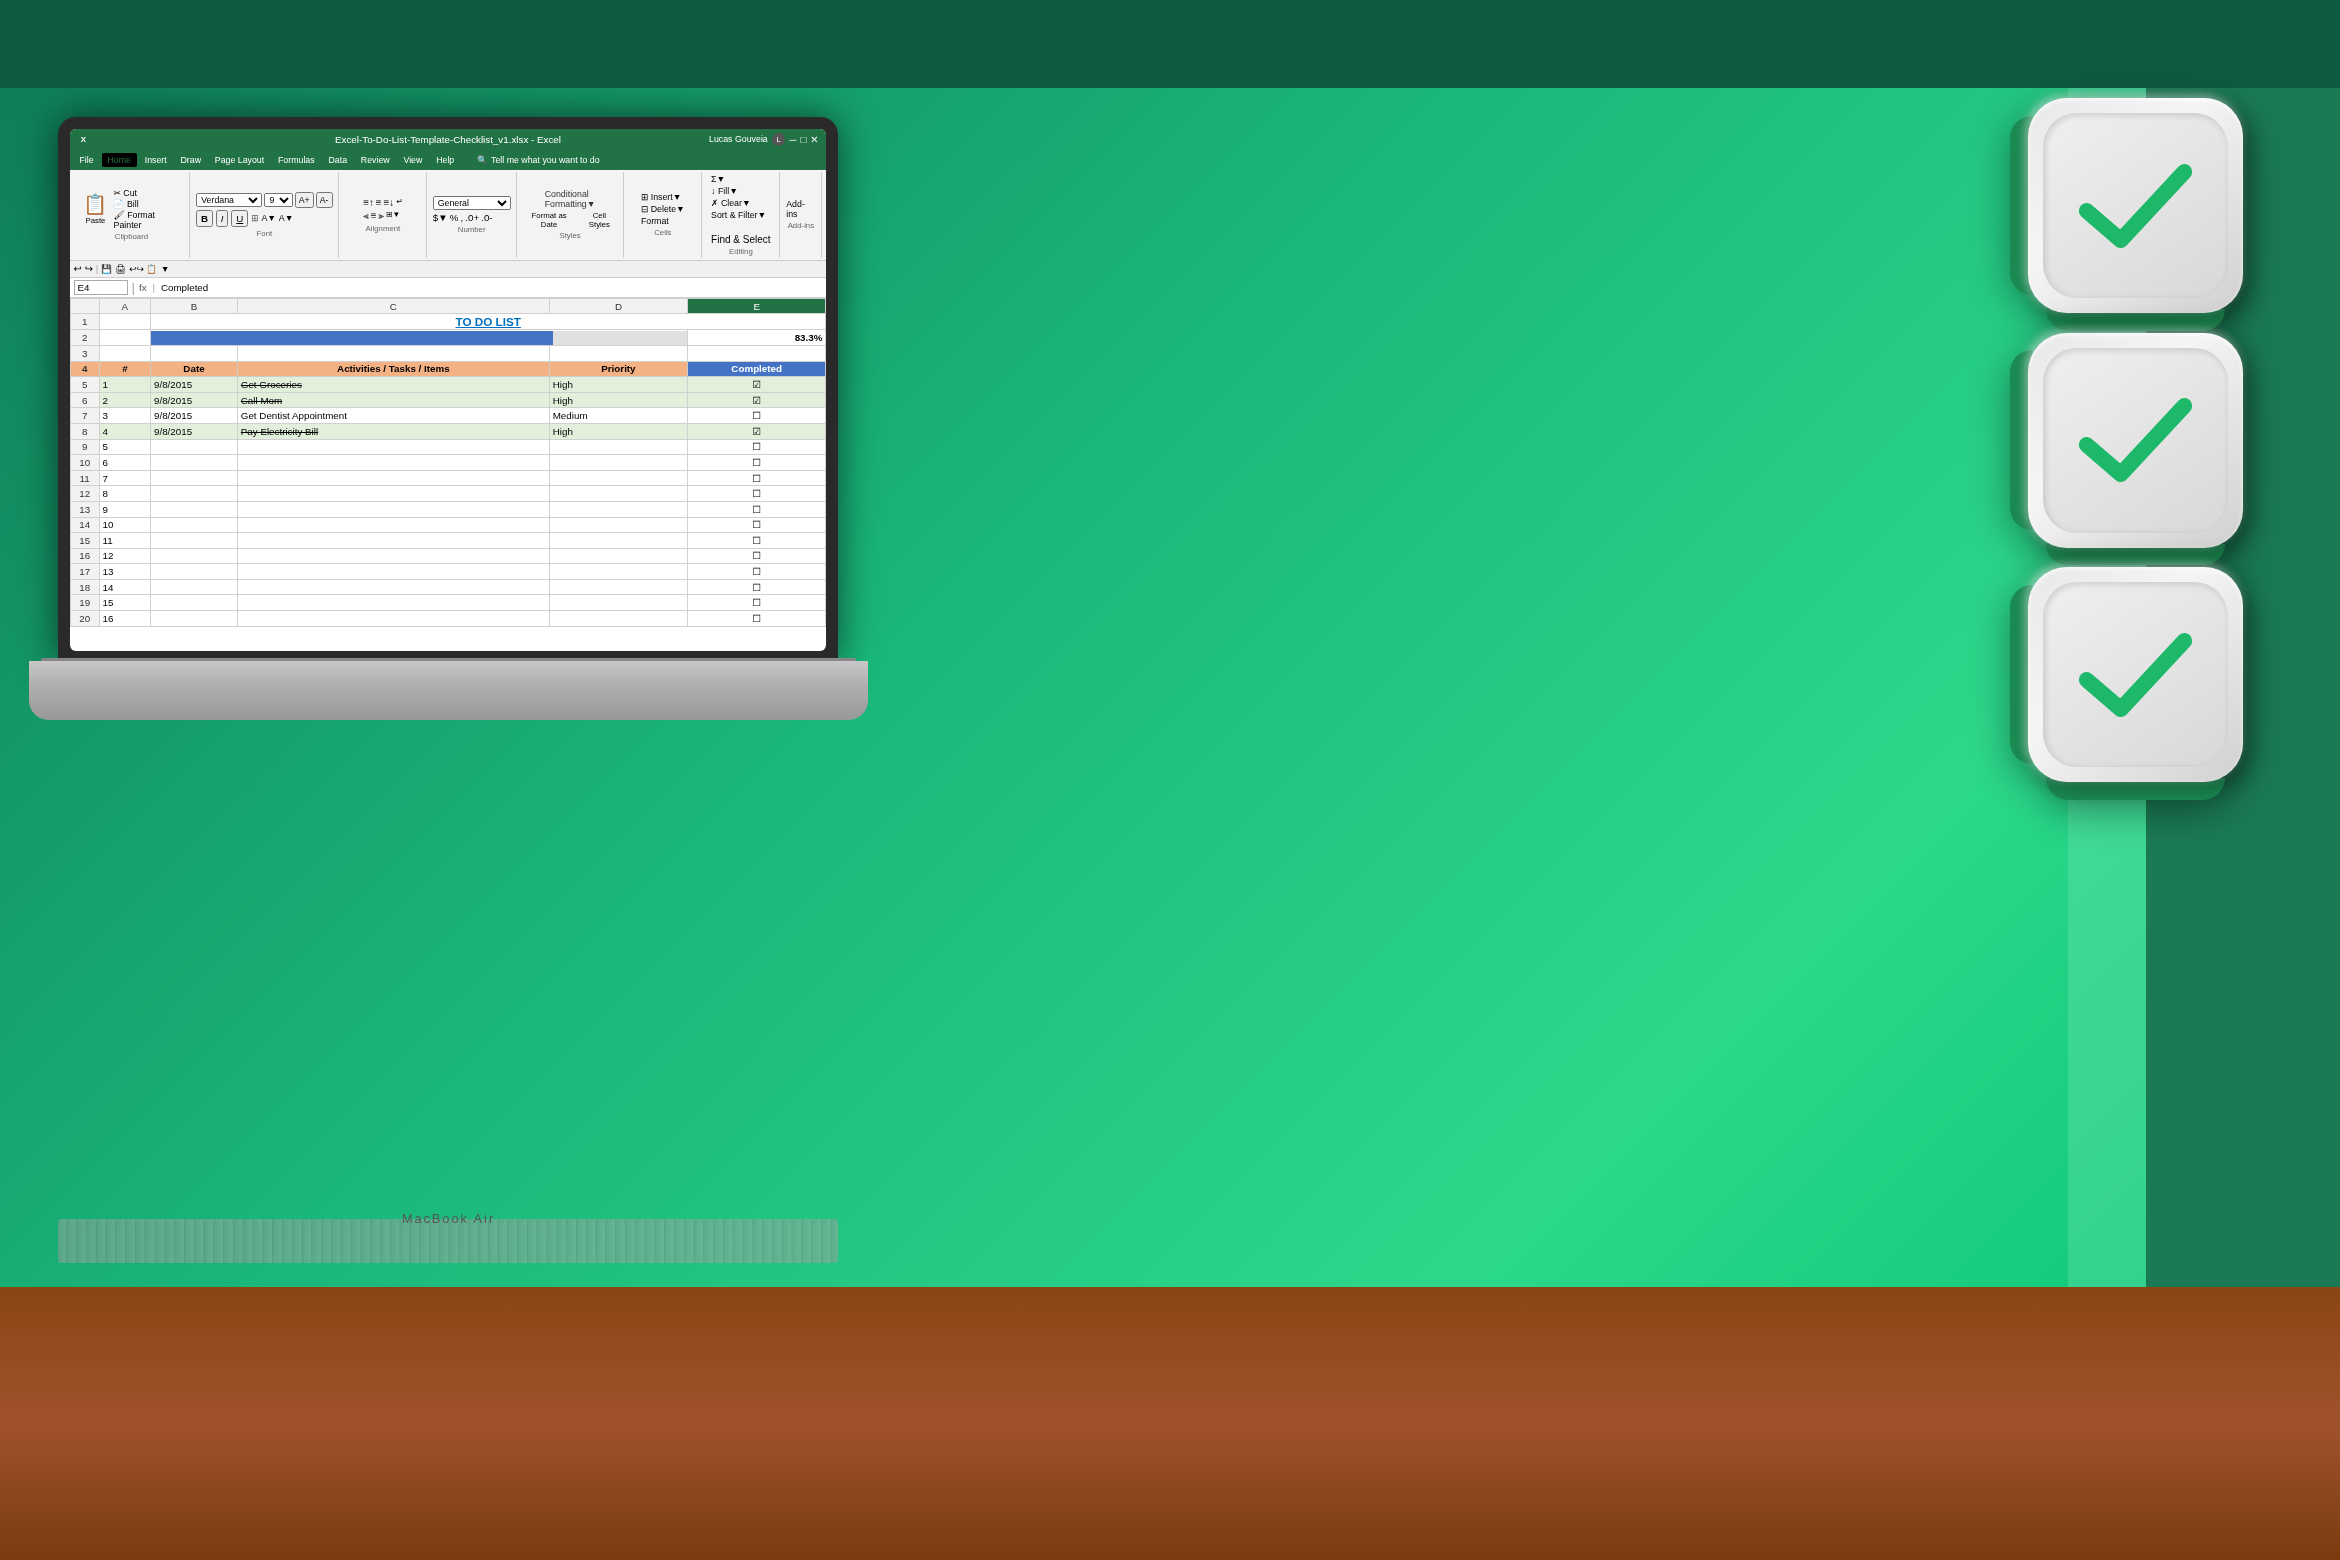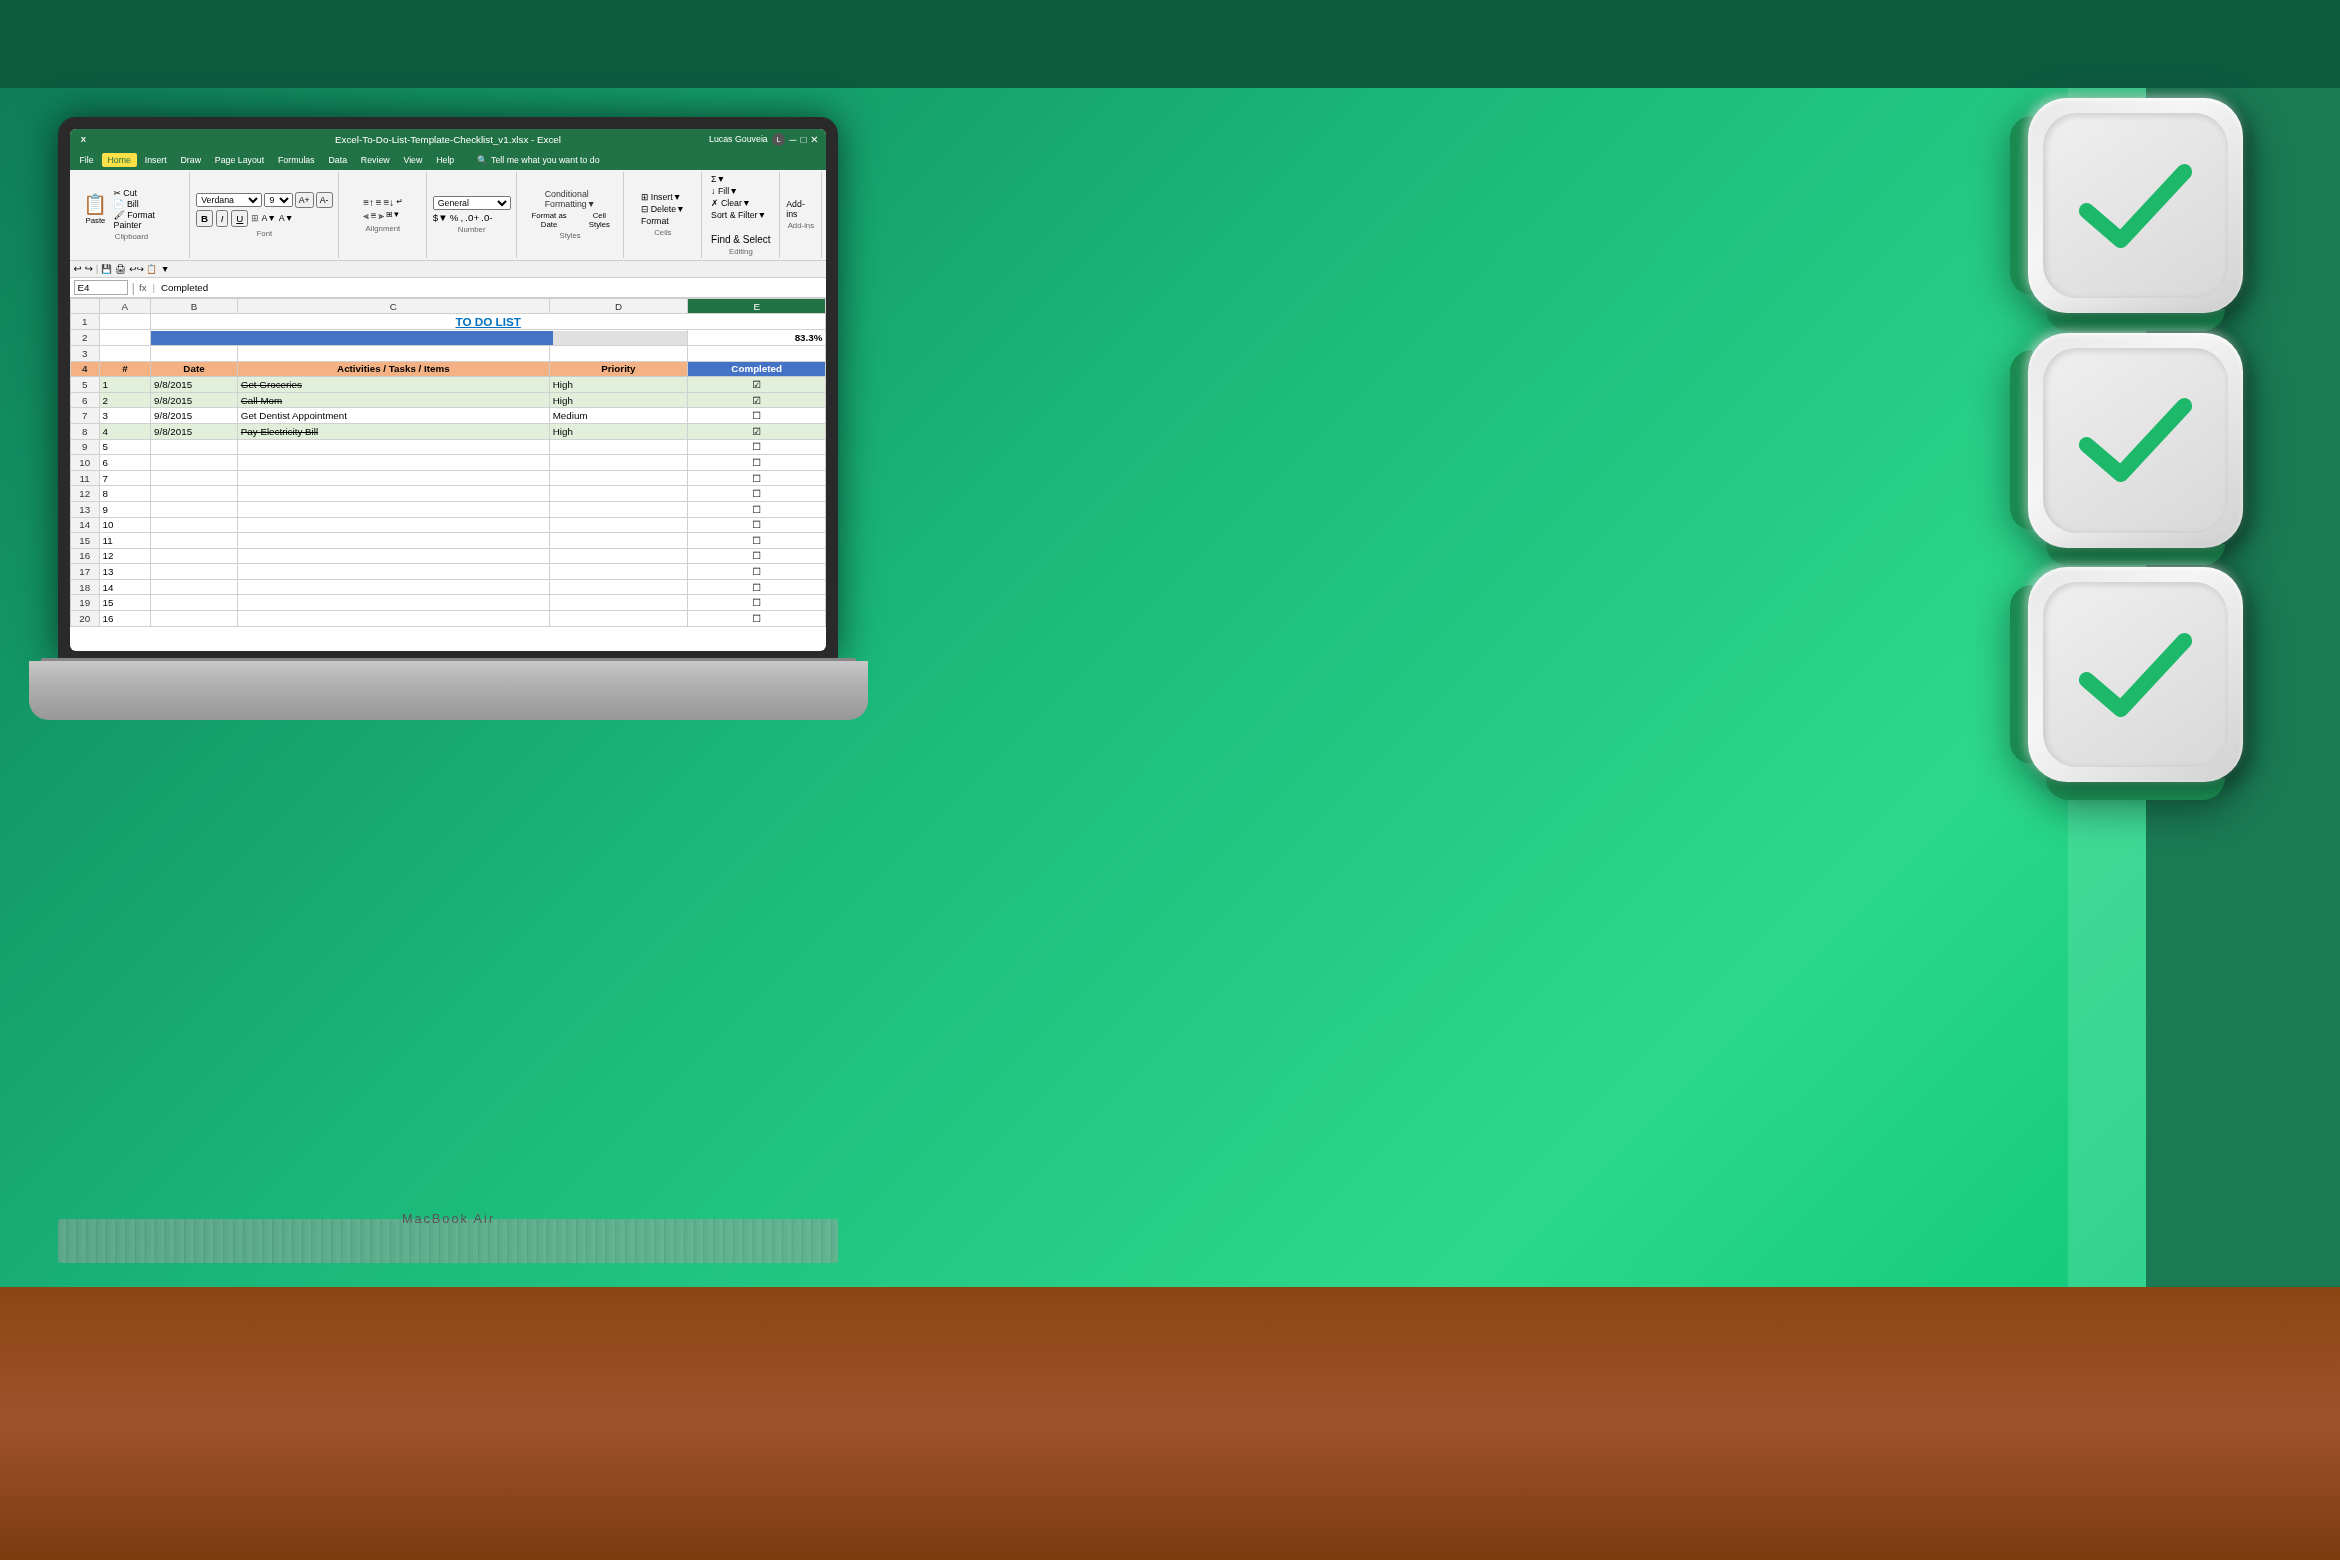--- a/index.html
+++ b/index.html
@@ -147,21 +147,21 @@
       gap: 2px;
     }
     .menu-item {
       color: white;
       font-size: 8.8px;
       padding: 2px 5.9px;
       cursor: pointer;
       border-radius: 2px;
     }
     .menu-item.active {
-      background: #fde047;
+      background: #000000;
       color: #217346;
     }
 
     
     .excel-ribbon {
       background: #f3f3f3;
       border-bottom: 1px solid #ccc;
       padding: 2px 3.9px;
       min-height: 68px;
     }

